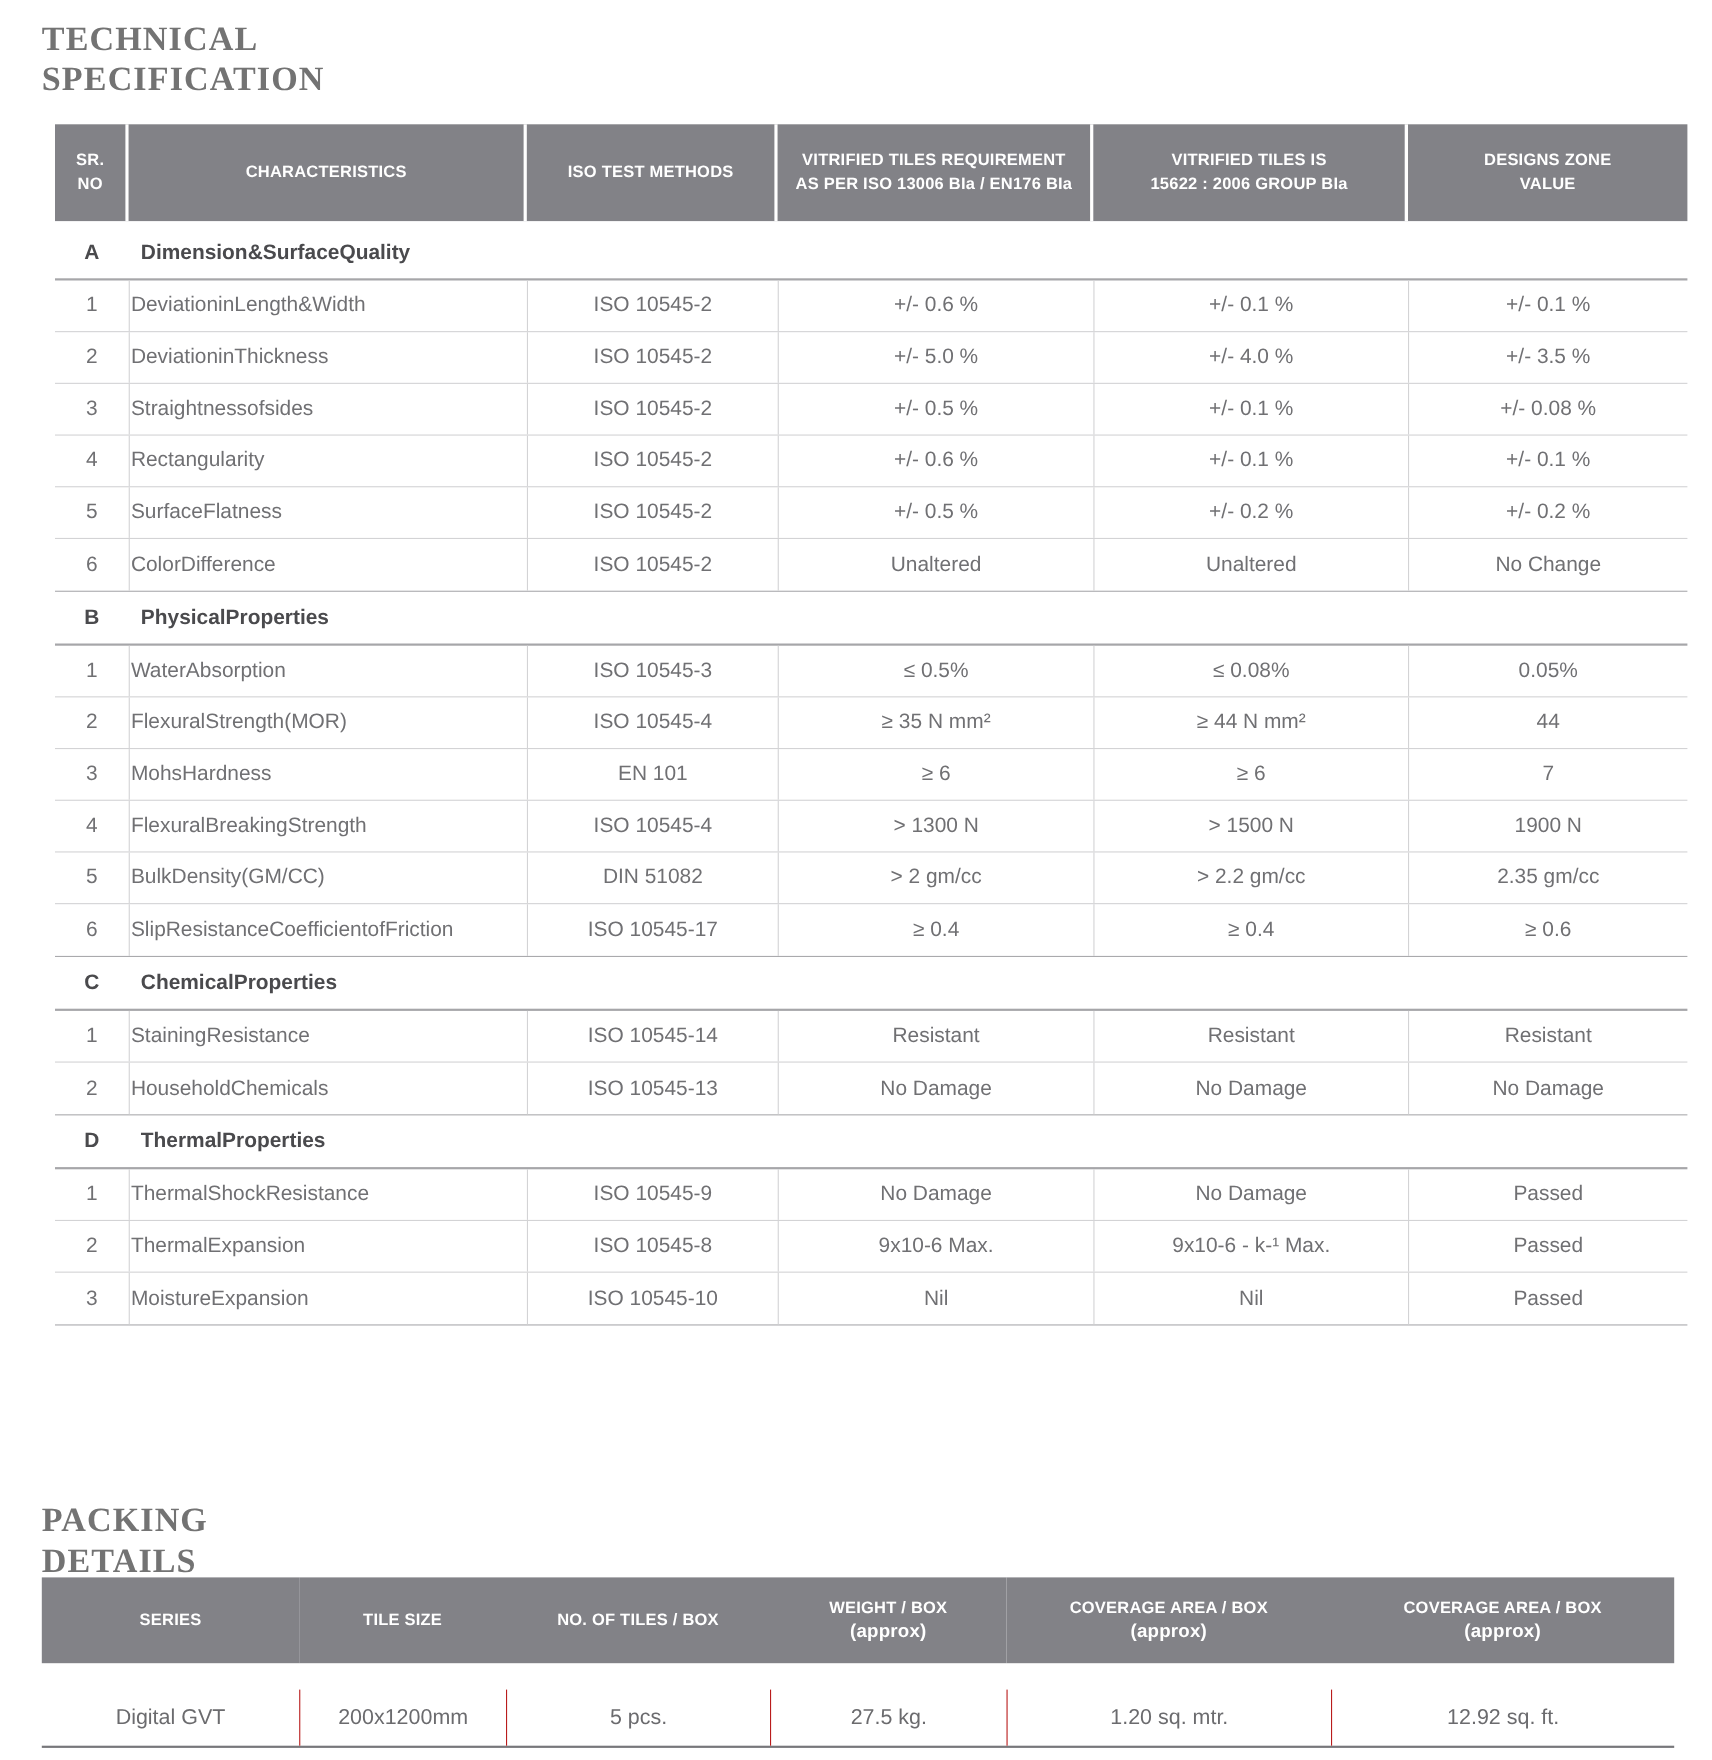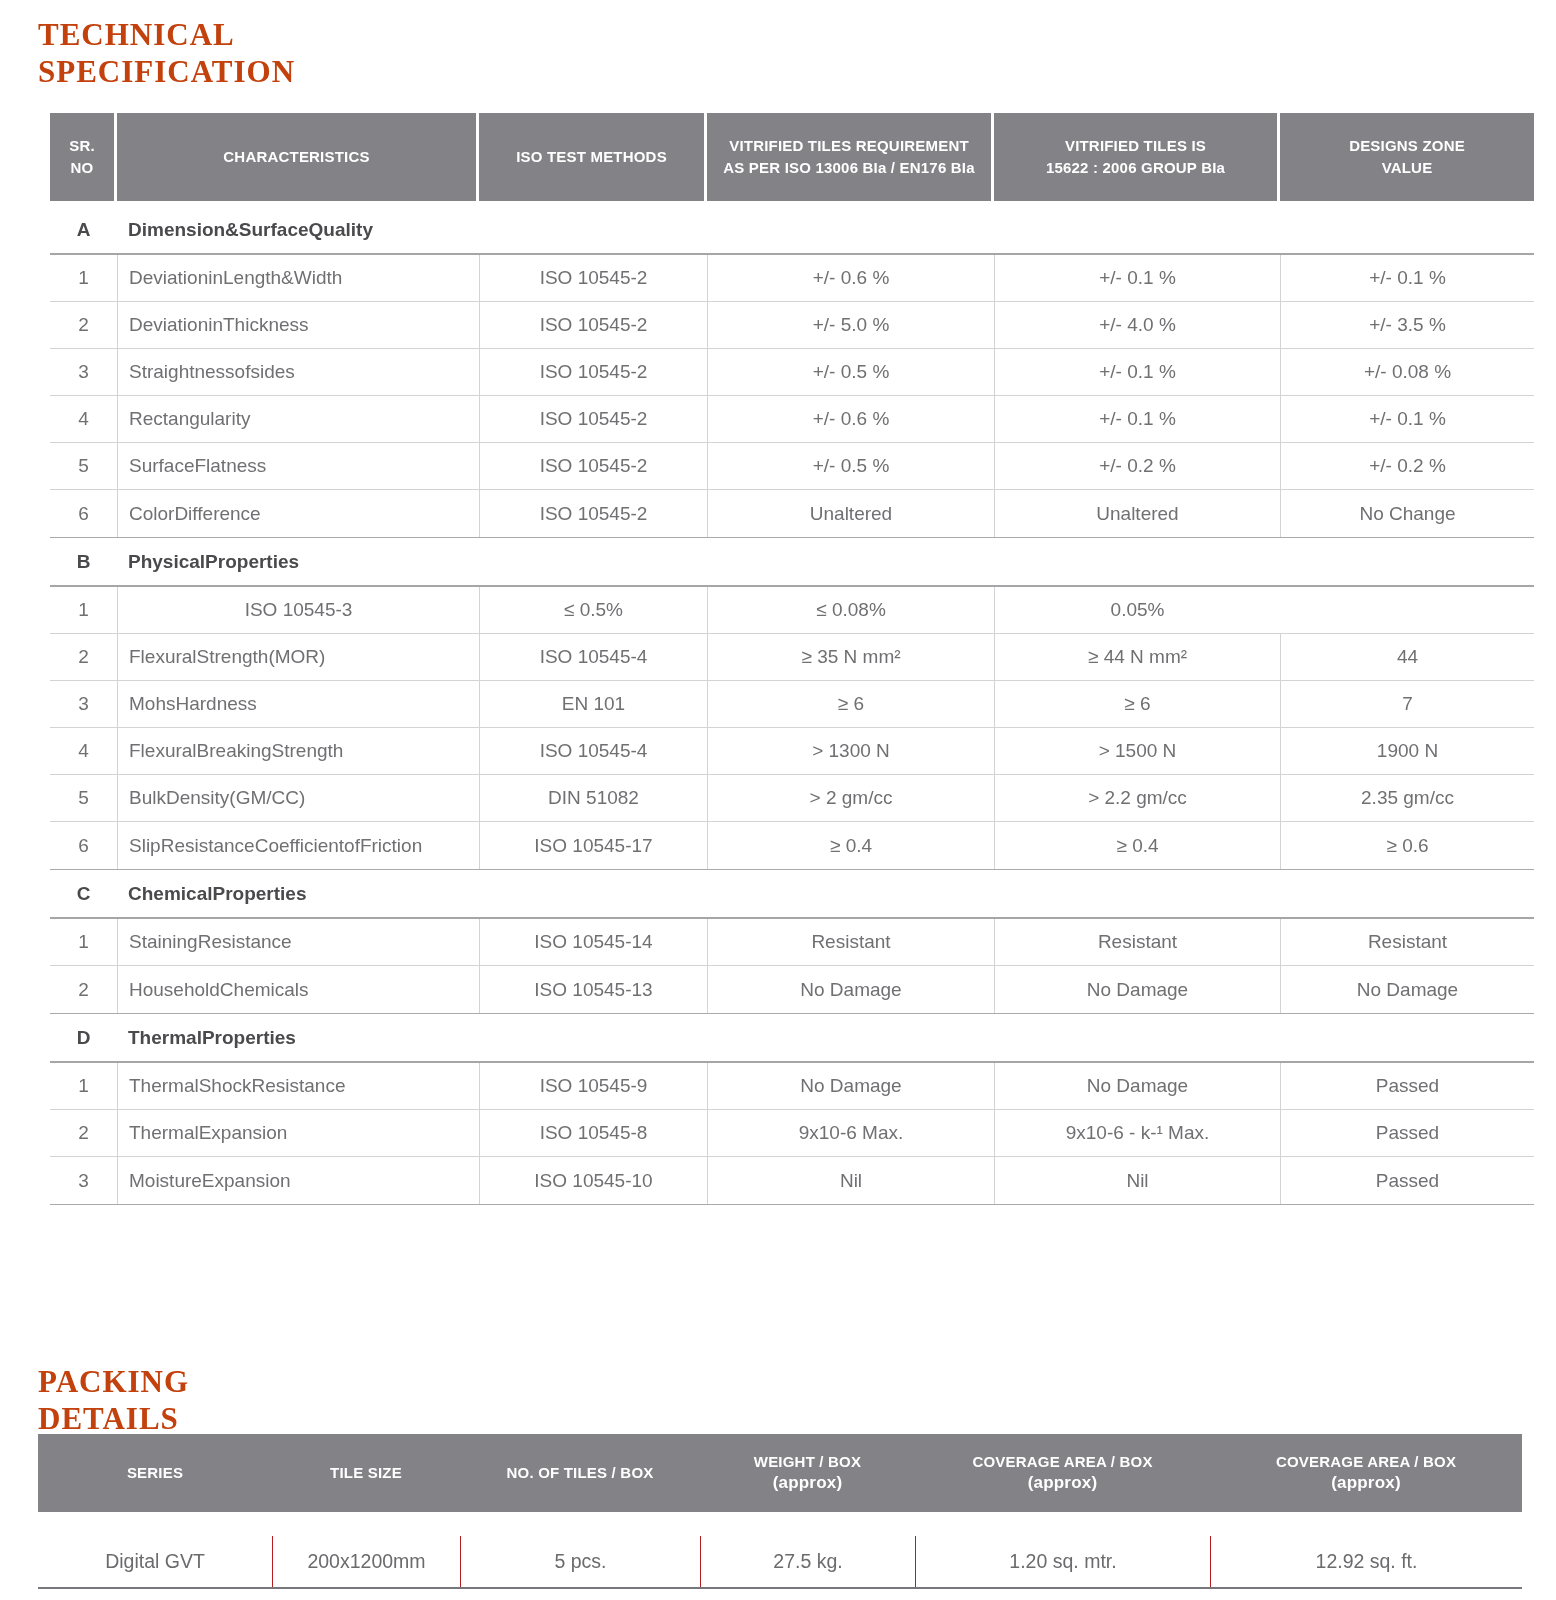--- a/index.html
+++ b/index.html
@@ -4,21 +4,21 @@
 <style>
   * { box-sizing: border-box; margin: 0; padding: 0; }
   html, body { background: #ffffff; }
   body { width: 1556px; font-family: "Liberation Sans", sans-serif; }
   .page { position: relative; width: 1556px; height: 1600px; background: #ffffff; overflow: hidden; }
 
   .doc-title {
     position: absolute; left: 38px;
     font-family: "Liberation Serif", serif;
     font-weight: 700; font-size: 31px; line-height: 1.2;
-    color: #c2410c; letter-spacing: 1px; white-space: pre-line;
+    color: #737373; letter-spacing: 1px; white-space: pre-line;
   }
   #spec-title { top: 16px; }
   #packing-title { top: 1363px; }
 
   
   .spec-table { position: absolute; left: 50px; top: 113px; width: 1484px; }
   .spec-header {
     display: grid;
     grid-template-columns: 67px 362px 228px 287px 286px 254px;
     height: 88px;
@@ -45,21 +45,21 @@
   .spec-row {
     display: grid; grid-template-columns: 67px 362px 228px 287px 286px 254px;
     height: 47px; font-size: 19px; color: #707073;
   }
   .spec-row:not(:last-child) { border-bottom: 1px solid #d3d3d5; }
   .spec-row .cell {
     display: flex; align-items: center; justify-content: center;
     text-align: center; height: 100%;
   }
   .spec-row .cell:not(:first-child) { border-left: 1px solid #d3d3d5; }
-  .spec-row .cell.name { justify-content: flex-start; text-align: left; padding-left: 11px; }
+  .spec-row .cell.name { justify-content: flex-start; text-align: left; padding-left: 1px; }
 
   
   .packing-table { position: absolute; left: 38px; top: 1434px; width: 1484px; }
   .packing-header {
     display: grid;
     grid-template-columns: 234px 188px 240px 215px 295px 312px;
     height: 78px;
   }
   .packing-header .hcell { flex-direction: column; line-height: 1.3; text-align: right; }
   .packing-header .hcell .sub { font-size: 17px; font-weight: 700; }
@@ -166,20 +166,21 @@
   </div>
 
   <div class="section">
     <div class="section-title-row">
       <div class="section-letter">B</div>
       <div class="section-title">PhysicalProperties</div>
     </div>
     <div class="section-rows">
   <div class="spec-row">
     <div class="cell">1</div>
+    <div class="cell name">WaterAbsorption</div>
     <div class="cell">ISO 10545-3</div>
     <div class="cell">≤ 0.5%</div>
     <div class="cell">≤ 0.08%</div>
     <div class="cell">0.05%</div>
   </div>
 
   <div class="spec-row">
     <div class="cell">2</div>
     <div class="cell name">FlexuralStrength(MOR)</div>
     <div class="cell">ISO 10545-4</div>

